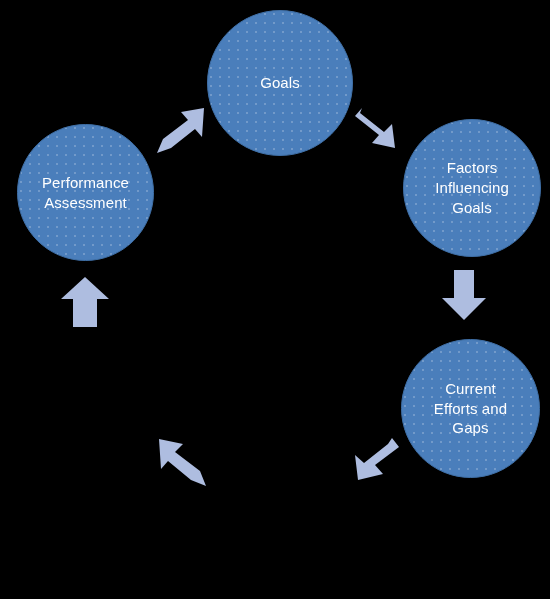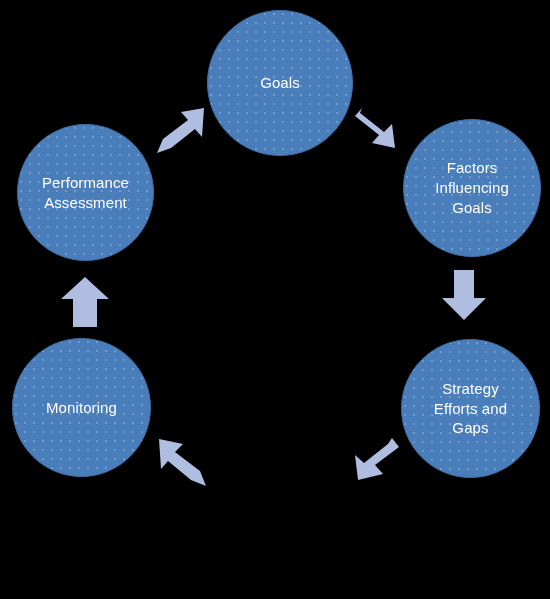--- a/index.html
+++ b/index.html
@@ -75,29 +75,26 @@
     <span class="node-label">Goals</span>
   </div>
 
   <div class="node" id="node-factors">
     <span class="node-label">Factors
 Influencing
 Goals</span>
   </div>
 
   <div class="node" id="node-current">
-    <span class="node-label">Strategy
+    <span class="node-label">Current
 Efforts and
 Gaps</span>
   </div>
 
 
-  <div class="node" id="node-monitoring">
-    <span class="node-label">Monitoring</span>
-  </div>
 
   <div class="node" id="node-performance">
     <span class="node-label">Performance
 Assessment</span>
   </div>
 
   <div class="arrow" id="arrow-perf-to-goals">
     <svg width="50" height="52" viewBox="0 0 50 52">
       <polygon points="47,2 24,6 31,14 6,33 0,47 14,42 38,23 45,31"></polygon>
     </svg>

